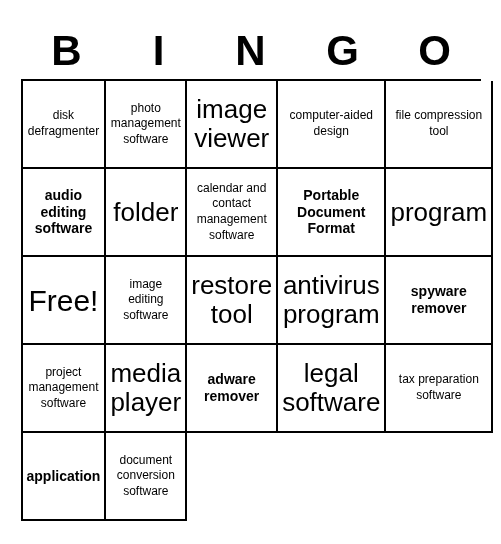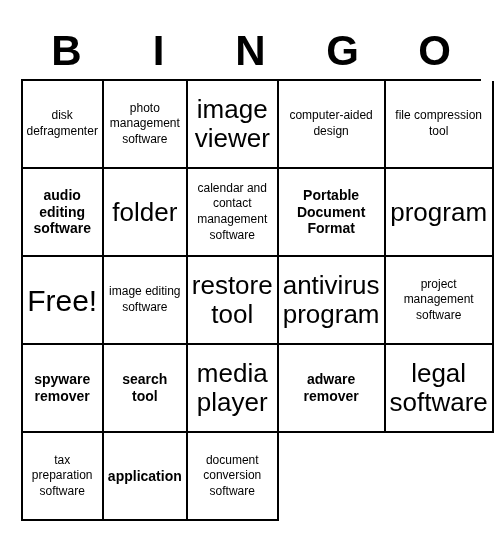--- a/index.html
+++ b/index.html
@@ -111,27 +111,24 @@
       <div class="bingo-cell">
         <span class="bingo-cell-text">image editing software</span>
       </div>
       <div class="bingo-cell">
         <span class="bingo-cell-text large">restore tool</span>
       </div>
       <div class="bingo-cell">
         <span class="bingo-cell-text large">antivirus program</span>
       </div>
       <div class="bingo-cell">
-        <span class="bingo-cell-text">project management software</span>
-      </div>
-      <div class="bingo-cell">
         <span class="bingo-cell-text medium">spyware remover</span>
       </div>
       <div class="bingo-cell">
-        <span class="bingo-cell-text medium">search tool</span>
+        <span class="bingo-cell-text">project management software</span>
       </div>
       <div class="bingo-cell">
         <span class="bingo-cell-text large">media player</span>
       </div>
       <div class="bingo-cell">
         <span class="bingo-cell-text medium">adware remover</span>
       </div>
       <div class="bingo-cell">
         <span class="bingo-cell-text large">legal software</span>
       </div>

